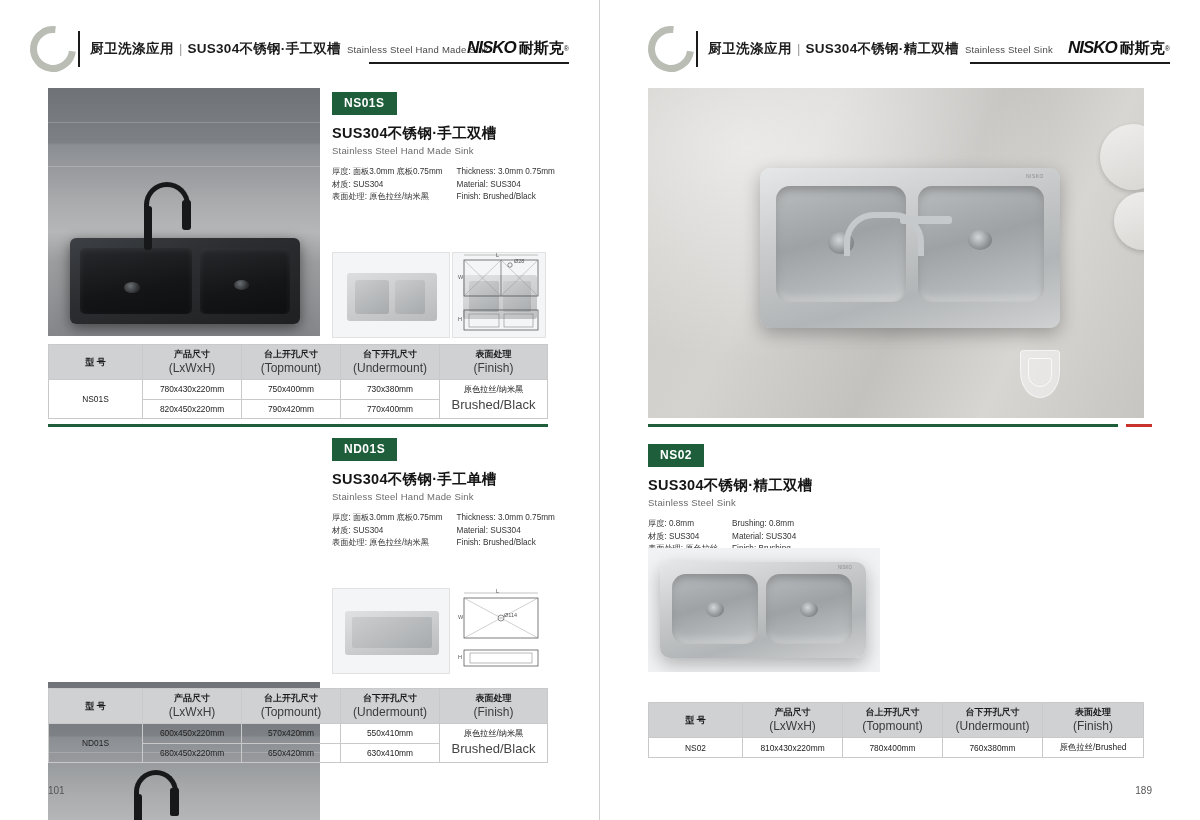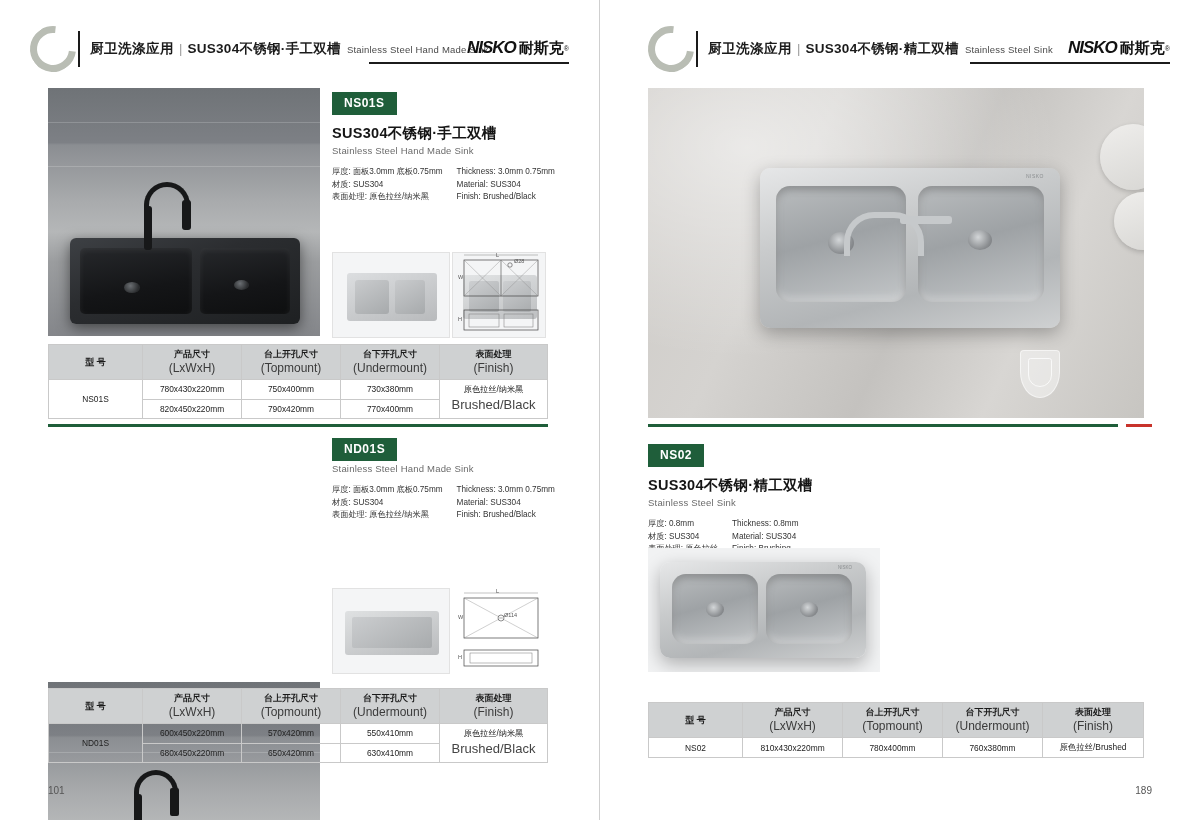--- a/index.html
+++ b/index.html
@@ -295,20 +295,21 @@
       <div class="wallline" style="top:70px;"></div>
 
       <div class="faucet-stem" style="left:86px; top:112px; width:8px; height:38px;"></div>
       <div class="faucet-arc" style="left:86px; top:88px; width:44px; height:28px;"></div>
       <div class="faucet-head" style="left:122px; top:106px; width:9px; height:28px;"></div>
 
     </div>
 
     <div class="prod" style="left:332px; top:438px; width:216px;">
       <span class="tag">ND01S</span>
+      <div class="ttl-cn">SUS304不锈钢·手工单槽</div>
       <div class="ttl-en">Stainless Steel Hand Made Sink</div>
       <div class="specs">
         <div class="spec-col">
           <div>厚度: 面板3.0mm    底板0.75mm</div>
           <div>材质: SUS304</div>
           <div>表面处理: 原色拉丝/纳米黑</div>
         </div>
         <div class="spec-col en">
           <div>Thickness: 3.0mm    0.75mm</div>
           <div>Material: SUS304</div>
@@ -432,21 +433,21 @@
       <span class="tag">NS02</span>
       <div class="ttl-cn">SUS304不锈钢·精工双槽</div>
       <div class="ttl-en">Stainless Steel Sink</div>
       <div class="specs">
         <div class="spec-col">
           <div>厚度: 0.8mm</div>
           <div>材质: SUS304</div>
           <div>表面处理: 原色拉丝</div>
         </div>
         <div class="spec-col en">
-          <div>Thickness: 0.8mm</div>
+          <div>Brushing: 0.8mm</div>
           <div>Material: SUS304</div>
           <div>Finish: Brushing</div>
         </div>
       </div>
     </div>
 
     <div style="position:absolute; left:48px; top:548px; width:232px; height:124px; background:#f1f2f3; overflow:hidden;">
       <div class="s-sink" style="left:12px; top:14px; width:206px; height:96px;">
         <div class="s-bowl" style="left:12px; top:12px; width:86px; height:70px;">
           <div class="s-drain" style="left:34px; top:28px; width:18px; height:15px;"></div>

